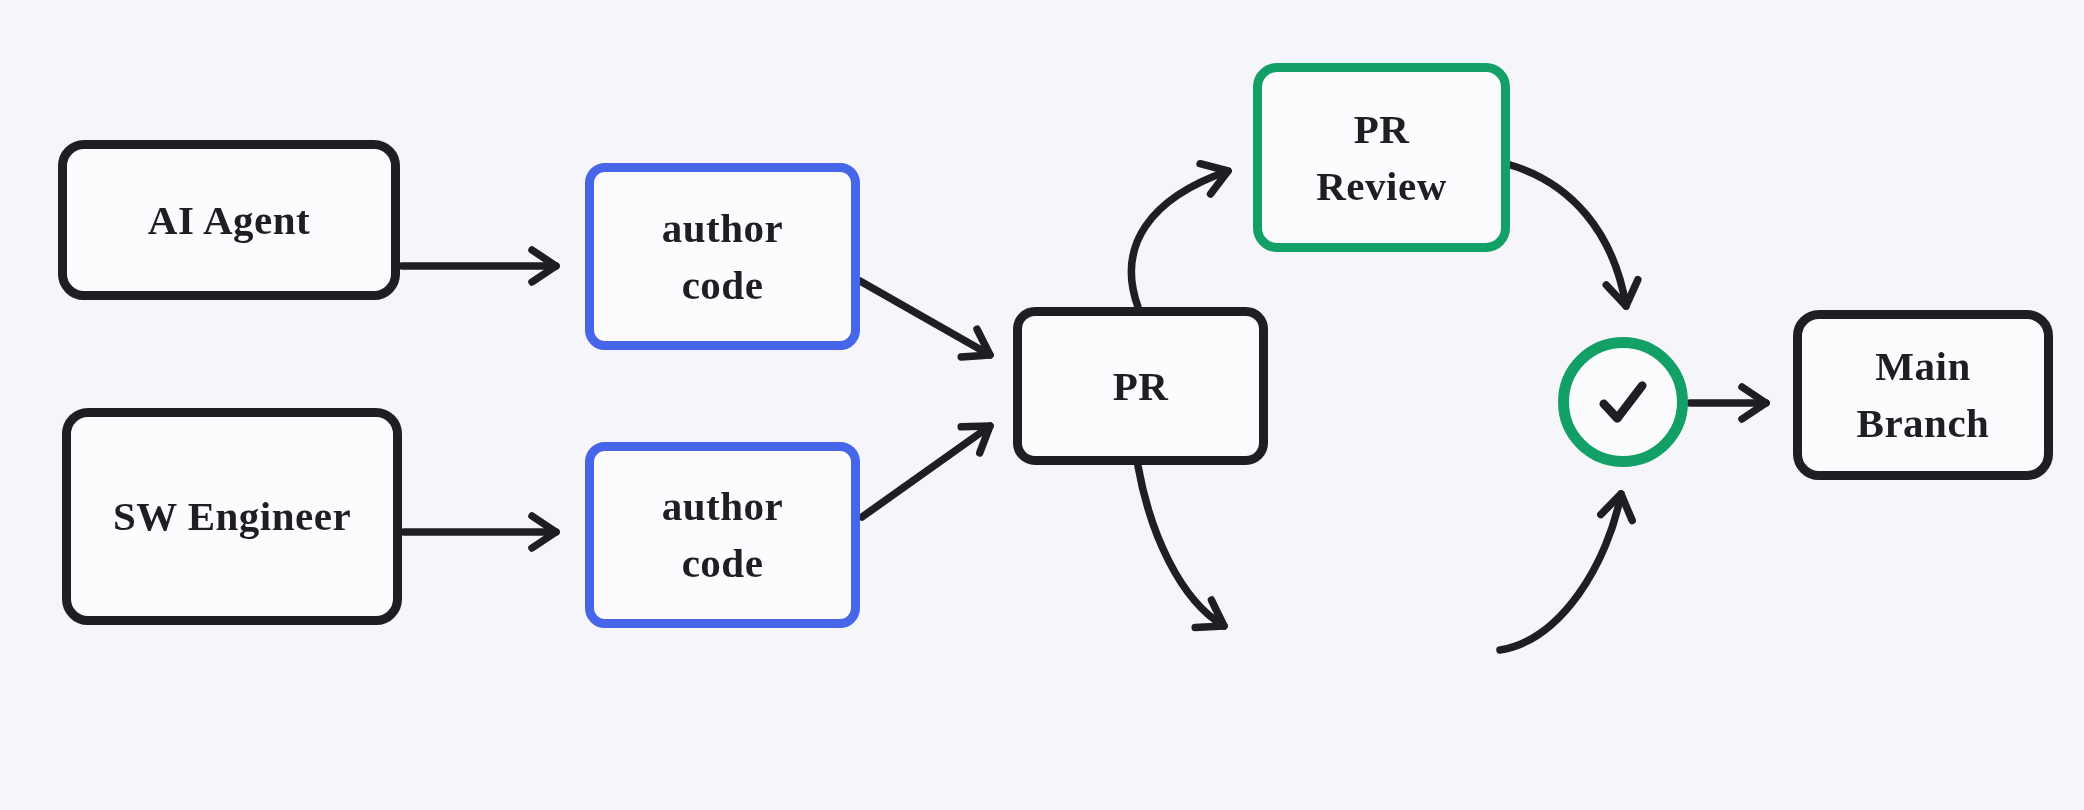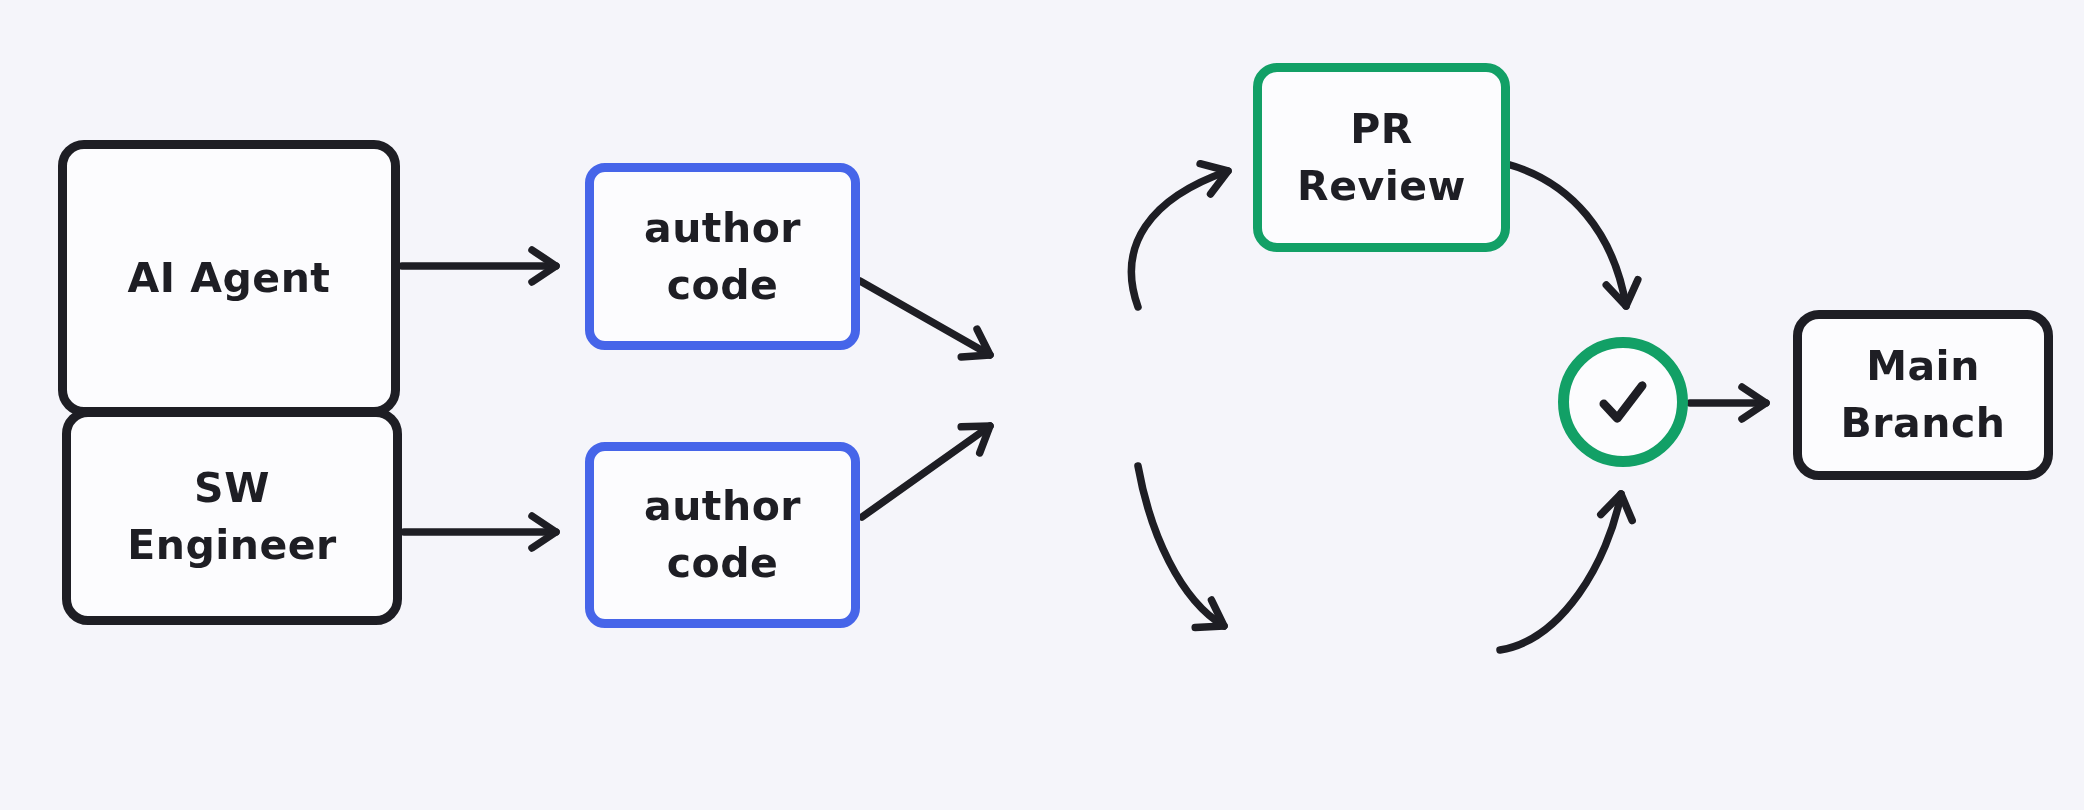--- a/index.html
+++ b/index.html
@@ -32,20 +32,21 @@
   .node {
     position: absolute;
     box-sizing: border-box;
     background: #fcfcfe;
     border: 9px solid #1e1e24;
     border-radius: 26px;
     display: flex;
     align-items: center;
     justify-content: center;
     text-align: center;
+    font-family: Liberation Serif, serif;
   }
   .node.blue  { border-color: #4665e9; border-radius: 20px; }
   .node.green { border-color: #12a066; border-radius: 24px; }
   .node .label {
     color: #1e1e24;
     font-size: 41px;
     font-weight: 600;
     line-height: 1.38;
     letter-spacing: 0.5px;
     white-space: normal;
@@ -85,36 +86,39 @@
     <path d="M 404,532 L 556,532"></path>
     <path d="M 860,281 L 990,355"></path>
     <path d="M 862,517 L 990,426"></path>
     <path d="M 1138,307 C 1116,246 1150,198 1228,171"></path>
     <path d="M 1138,466 C 1150,533 1180,600 1224,626"></path>
     <path d="M 1507,164 C 1572,182 1614,234 1626,306"></path>
     <path d="M 1500,650 C 1562,640 1608,562 1621,494"></path>
     <path d="M 1690,403 L 1766,403"></path>
   </svg>
 
-  <div class="node n-ai" style="left:58px; top:140px; width:342px; height:276px">
+  <div class="node n-ai" style="left:58px; top:140px; width:342px; height:160px">
     <div class="label">AI Agent</div>
   </div>
 
   <div class="node n-sw" style="left:62px; top:408px; width:340px; height:217px">
     <div class="label">SW Engineer</div>
   </div>
 
   <div class="node blue n-author" style="left:585px; top:163px; width:275px; height:187px">
     <div class="label">author code</div>
   </div>
 
   <div class="node blue n-author" style="left:585px; top:442px; width:275px; height:186px">
     <div class="label">author code</div>
   </div>
 
+  <div class="node" style="left:1013px; top:307px; width:255px; height:158px; border-radius:22px">
+    <div class="label">PR</div>
+  </div>
 
   <div class="node green n-prr" style="left:1253px; top:63px; width:257px; height:189px">
     <div class="label">PR Review</div>
   </div>
 
 
   <div id="check-circle">
     <svg width="58" height="48" viewBox="0 0 60 50">
       <path d="M 10,27 L 24,42 L 50,8" fill="none" stroke="#1e1e24" stroke-width="9" stroke-linecap="round" stroke-linejoin="round"></path>
     </svg>

